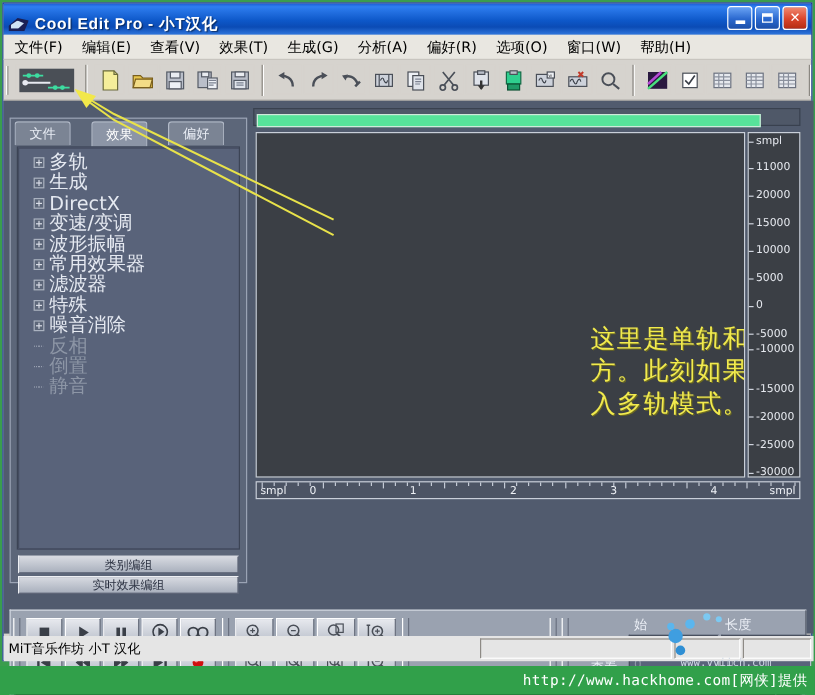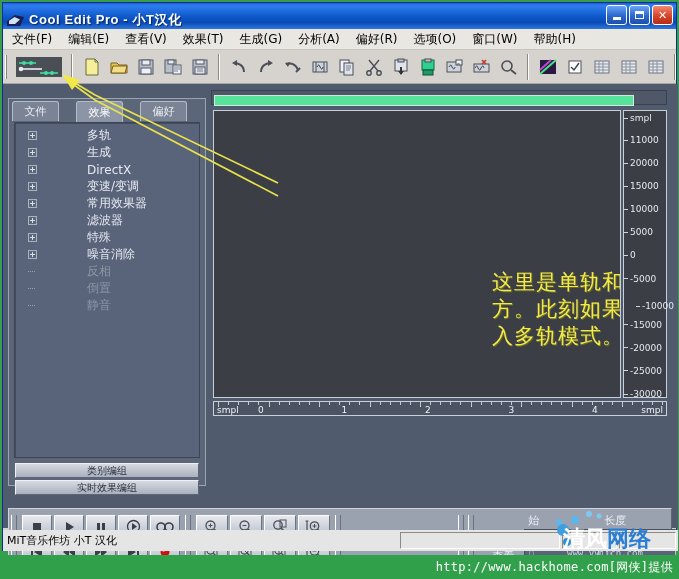--- a/index.html
+++ b/index.html
@@ -98,22 +98,22 @@
     font-size:11px;color:#e8ecf4;box-sizing:border-box;
     font-family:"DejaVu Sans","Liberation Sans",sans-serif;
   }
   .org-tab.active{background:#8c95a6;color:#fff;height:22px;}
   .tree{
     position:absolute;left:5px;top:23px;width:186px;height:336px;
     background:#59637a;border:1px solid #3c4455;
     box-shadow:inset 1px 1px 0 #444c60;
     overflow:hidden;box-sizing:border-box;padding:4px 0 0 4px;
   }
-  .tnode{display:flex;align-items:center;height:17px;font-size:12px;color:#e5e9f1;
-    font-family:"DejaVu Sans","Liberation Sans",sans-serif;white-space:nowrap;gap:46px;}
+  .tnode{display:flex;align-items:center;height:17px;font-size:16px;color:#e5e9f1;
+    font-family:"DejaVu Sans","Liberation Sans",sans-serif;white-space:nowrap;}
   .tnode.dim{color:#8d96a6;}
   .exp{
     width:9px;height:9px;border:1px solid #aab2c0;background:#5c6679;
     margin-right:4px;margin-left:9px;position:relative;flex:0 0 auto;box-sizing:border-box;
   }
   .exp:before{content:"";position:absolute;left:3px;top:1px;width:1px;height:5px;background:#d9dde6;}
   .exp:after{content:"";position:absolute;left:1px;top:3px;width:5px;height:1px;background:#d9dde6;}
   .dash{width:9px;height:9px;margin-right:4px;margin-left:9px;position:relative;flex:0 0 auto;}
   .dash:after{content:"";position:absolute;left:0;top:4px;width:8px;height:1px;
     background:repeating-linear-gradient(to right,#98a0b0 0 1px,transparent 1px 2px);}
@@ -477,20 +477,24 @@
         <div class="tnode">
               <span class="exp"></span>
               <span>DirectX</span>
             </div>
         <div class="tnode">
               <span class="exp"></span>
               <span>变速/变调</span>
             </div>
         <div class="tnode">
               <span class="exp"></span>
+              <span>波形振幅</span>
+            </div>
+        <div class="tnode">
+              <span class="exp"></span>
               <span>常用效果器</span>
             </div>
         <div class="tnode">
               <span class="exp"></span>
               <span>滤波器</span>
             </div>
         <div class="tnode">
               <span class="exp"></span>
               <span>特殊</span>
             </div>
@@ -551,21 +555,21 @@
               <span>5000</span>
             </div>
             <div class="vtick" style="top: 139.455px;">
               <i></i>
               <span>0</span>
             </div>
             <div class="vtick" style="top: 162.545px;">
               <i></i>
               <span>-5000</span>
             </div>
-            <div class="vtick" style="top: 190px; padding-left: 12px;">
+            <div class="vtick" style="top: 175px;">
               <i></i>
               <span>-10000</span>
             </div>
             <div class="vtick" style="top: 208.727px;">
               <i></i>
               <span>-15000</span>
             </div>
             <div class="vtick" style="top: 231.818px;">
               <i></i>
               <span>-20000</span>
@@ -809,23 +813,20 @@
 
  <div class="watermark">
    <svg class="wm-dots" width="130" height="44" viewBox="0 0 130 44">
      <circle cx="18" cy="20" r="6" fill="#3f9ee0"></circle>
      <circle cx="30" cy="10" r="4" fill="#5bb6ee"></circle>
      <circle cx="44" cy="4" r="3" fill="#7cc9f2"></circle>
      <circle cx="54" cy="6" r="2.5" fill="#7cc9f2"></circle>
      <circle cx="22" cy="32" r="4" fill="#2f8fd4"></circle>
      <circle cx="14" cy="12" r="3" fill="#5bb6ee"></circle>
    </svg>
-   <div class="wm-text">
-     <span class="a">清风</span><span class="b">网络</span>
-   </div>
    <div class="wm-sub">www.vviich.com</div>
  </div>
 
  <svg class="arrow-svg" viewBox="0 0 679 579">
    <path d="M278 196 L95 100 L70 82" stroke="#e8e24a" stroke-width="1.7" fill="none"></path>
    <path d="M278 183 L95 95 L70 80" stroke="#e8e24a" stroke-width="1.7" fill="none"></path>
    <path d="M62 74 L80 80 L72 90 Z" fill="#f2e84a"></path>
  </svg>
 </div>
 

